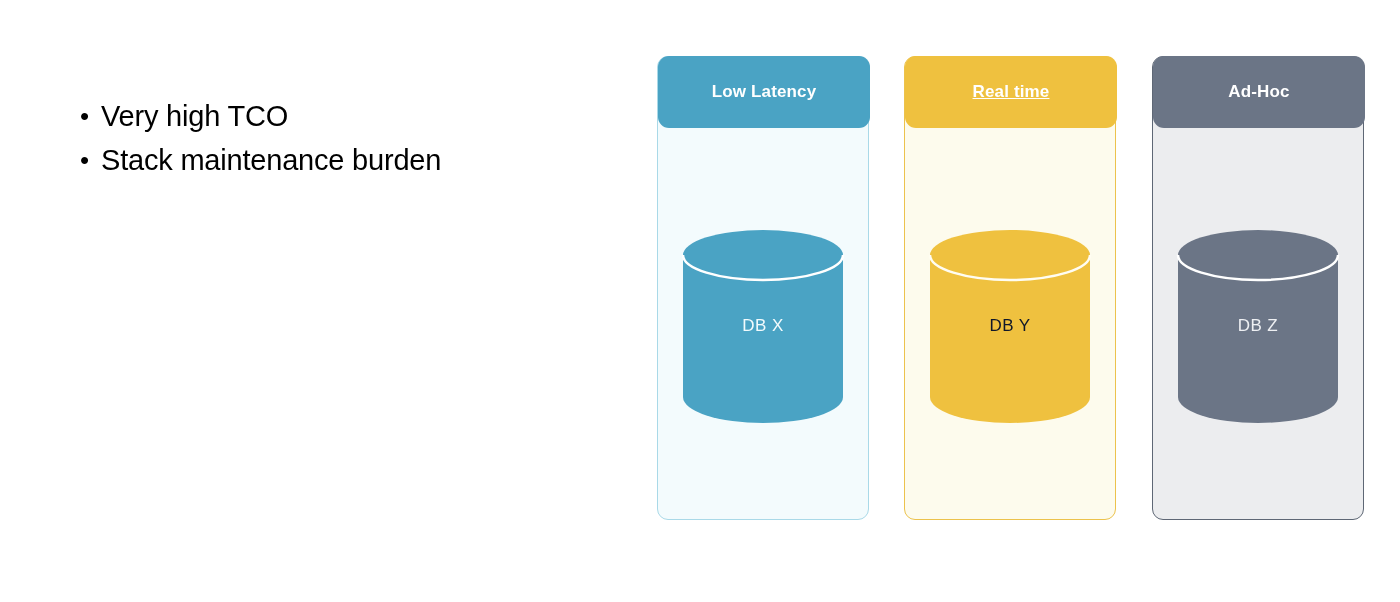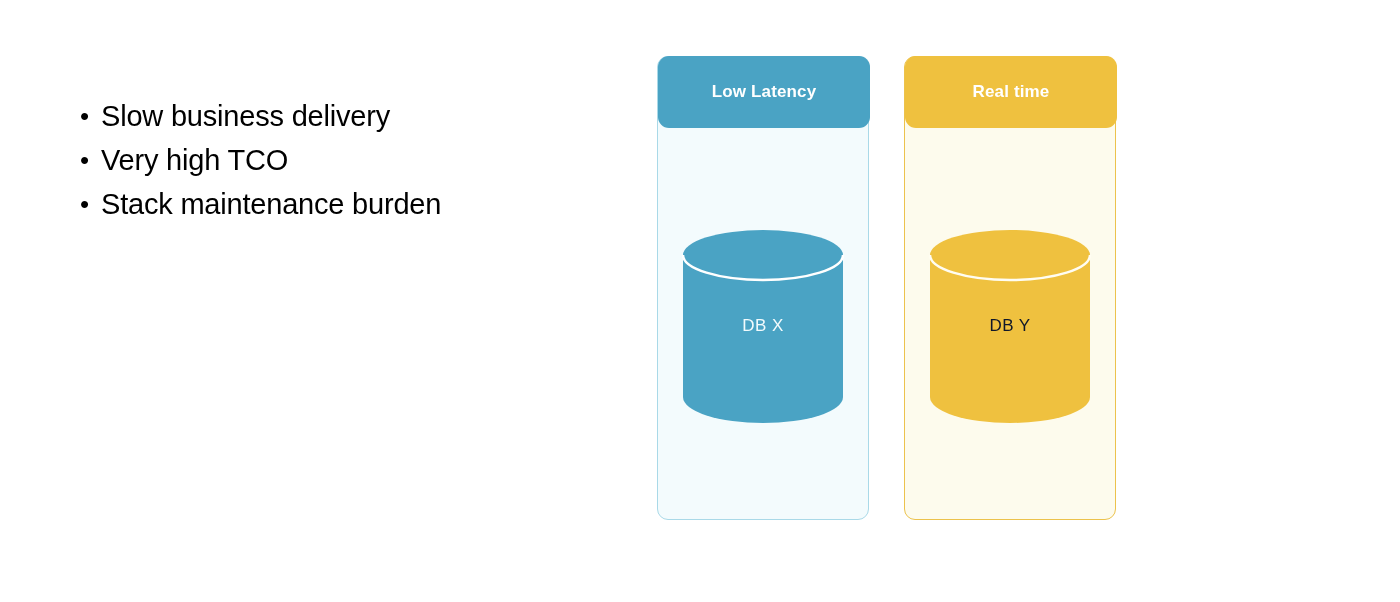--- a/index.html
+++ b/index.html
@@ -92,21 +92,21 @@
     box-sizing: border-box;
     display: flex;
     align-items: center;
     justify-content: center;
     color: #ffffff;
     font-size: 17px;
     font-weight: bold;
     letter-spacing: 0.15px;
   }
   .c0 .card-header { background: #4aa3c4; }
-  .c1 .card-header { background: #efc13f; }
+  .c1 .card-header { background: #efc13f; text-decoration: underline; }
   .c2 .card-header { background: #6b7586; }
 
   
   .cyl-wrap {
     position: absolute;
     left: 50%;
     transform: translateX(-50%);
     top: 172px;
     width: 164px;
     height: 194px;
@@ -126,23 +126,20 @@
     letter-spacing: 0.4px;
     pointer-events: none;
   }
 </style>
 </head>
 <body>
 
 <div id="text-panel">
 
   <ul id="bullet-list">
-    <li>
-      <span class="bullet-dot">•</span><span class="bullet-text">Slow business delivery</span>
-    </li>
     <li>
       <span class="bullet-dot">•</span><span class="bullet-text">Very high TCO</span>
     </li>
     <li>
       <span class="bullet-dot">•</span><span class="bullet-text">Stack maintenance burden</span>
     </li>
   </ul>
 </div>
 
 <div id="cards">
@@ -164,14 +161,25 @@
     <div class="cyl-wrap">
       <svg class="cyl-svg" viewBox="0 0 164 194">
         <path d="M2,26 L2,168 A80,26 0 0 0 162,168 L162,26 Z" fill="#efc13f"></path>
         <ellipse cx="82" cy="26" rx="80" ry="25" fill="#efc13f"></ellipse>
         <path d="M2,26 A80,25 0 0 0 162,26" fill="none" stroke="#fffdf2" stroke-width="2.5"></path>
       </svg>
       <div class="cyl-label" style="color:#0f172a">DB Y</div>
     </div>
   </div>
 
+  <div class="card c2">
+    <div class="card-header">Ad-Hoc</div>
+    <div class="cyl-wrap">
+      <svg class="cyl-svg" viewBox="0 0 164 194">
+        <path d="M2,26 L2,168 A80,26 0 0 0 162,168 L162,26 Z" fill="#6b7586"></path>
+        <ellipse cx="82" cy="26" rx="80" ry="25" fill="#6b7586"></ellipse>
+        <path d="M2,26 A80,25 0 0 0 162,26" fill="none" stroke="#ffffff" stroke-width="2.5"></path>
+      </svg>
+      <div class="cyl-label" style="color:#eef0f3">DB Z</div>
+    </div>
+  </div>
 
 </div>
 
 </body></html>

